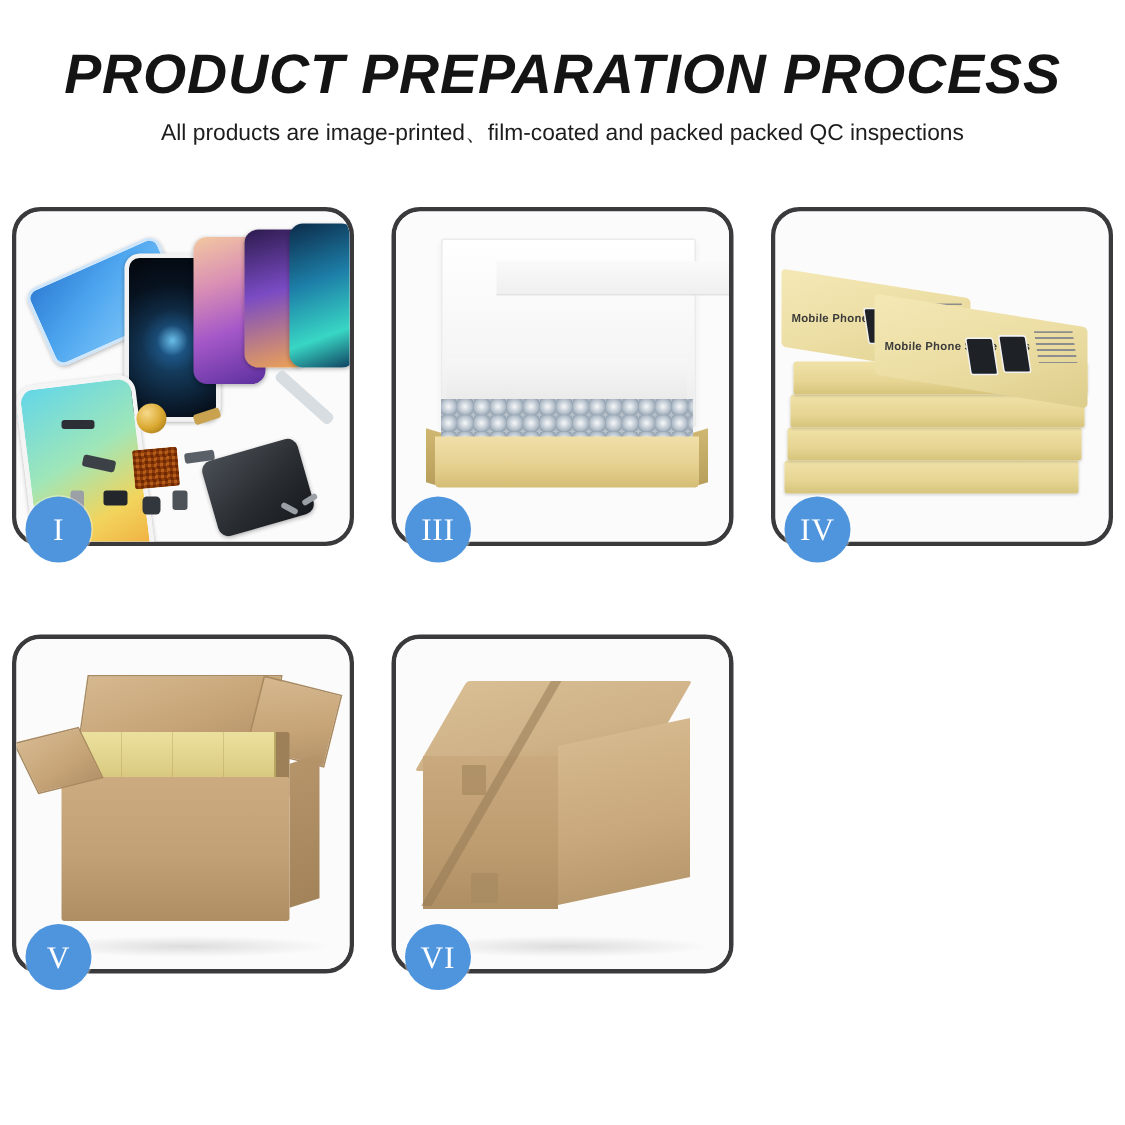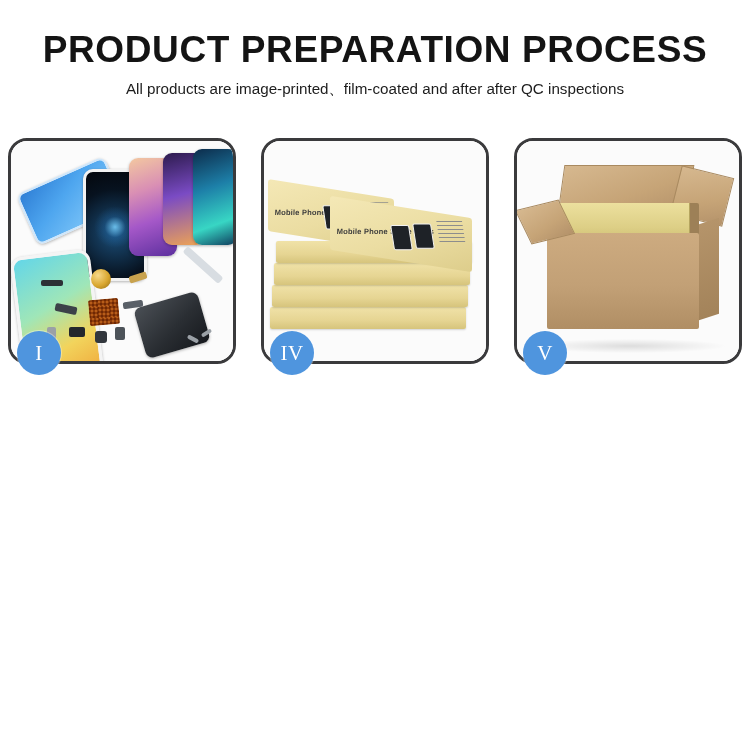--- a/index.html
+++ b/index.html
@@ -29,20 +29,21 @@
     text-align: center;
   }
   .title {
     font-family: "Liberation Sans", sans-serif;
     font-size: 37px;
     font-weight: 700;
     letter-spacing: 0.6px;
     color: #141414;
     line-height: 44px;
     white-space: nowrap;
+    font-style: italic;
   }
   .subtitle {
     margin-top: 7px;
     font-family: "Liberation Sans", sans-serif;
     font-size: 15.2px;
     font-weight: 400;
     color: #1d1d1d;
     line-height: 20px;
     white-space: nowrap;
   }
@@ -359,21 +360,21 @@
     background: radial-gradient(ellipse at center, rgba(0,0,0,0.12) 0%, rgba(0,0,0,0) 72%);
   }
 </style>
 </head>
 <body>
 
 <div class="page">
 
   <div class="header">
     <div class="title">PRODUCT PREPARATION PROCESS</div>
-    <div class="subtitle">All products are image-printed、film-coated and after after QC inspections</div>
+    <div class="subtitle">All products are image-printed、film-coated and packed packed QC inspections</div>
   </div>
 
   <div class="grid">
 
     <div class="card">
       <div class="card-clip">
         <div class="scene">
           <div class="phone p-blue-flat"></div>
           <div class="phone p-black"></div>
           <div class="phone p-purple"></div>
@@ -393,20 +394,33 @@
           <div class="sp s7"></div>
           <div class="sp s8"></div>
           <div class="sp s9"></div>
           <div class="sp s10"></div>
         </div>
       </div>
       <div class="badge">I</div>
     </div>
 
 
+    <div class="card">
+      <div class="card-clip">
+        <div class="mbox-lid">
+          <div class="mbox-lid-flap"></div>
+        </div>
+        <div class="mbox-foam"></div>
+        <div class="mbox-fill"></div>
+        <div class="mbox-side-l"></div>
+        <div class="mbox-side-r"></div>
+        <div class="mbox-front"></div>
+      </div>
+      <div class="badge">III</div>
+    </div>
 
     <div class="card">
       <div class="card-clip">
         <div class="stack">
 
           <div class="ybox" style="left:2px;  top:152px; width:196px; height:22px;"></div>
           <div class="ybox" style="left:4px;  top:130px; width:196px; height:22px;"></div>
           <div class="ybox" style="left:6px;  top:108px; width:196px; height:22px;"></div>
           <div class="ybox" style="left:8px;  top:86px;  width:196px; height:22px;"></div>
 
@@ -443,15 +457,27 @@
           <div class="bar" style="left:119px; width:17px;"></div>
         </div>
         <div class="carton-body-r"></div>
         <div class="carton-body"></div>
         <div class="flap flap-left"></div>
         <div class="shadow-soft"></div>
       </div>
       <div class="badge">V</div>
     </div>
 
+    <div class="card">
+      <div class="card-clip">
+        <div class="s-top"></div>
+        <div class="s-right"></div>
+        <div class="s-front"></div>
+        <div class="s-seam"></div>
+        <div class="s-tape t1"></div>
+        <div class="s-tape t2"></div>
+        <div class="shadow-soft"></div>
+      </div>
+      <div class="badge">VI</div>
+    </div>
 
   </div>
 </div>
 
 </body></html>

